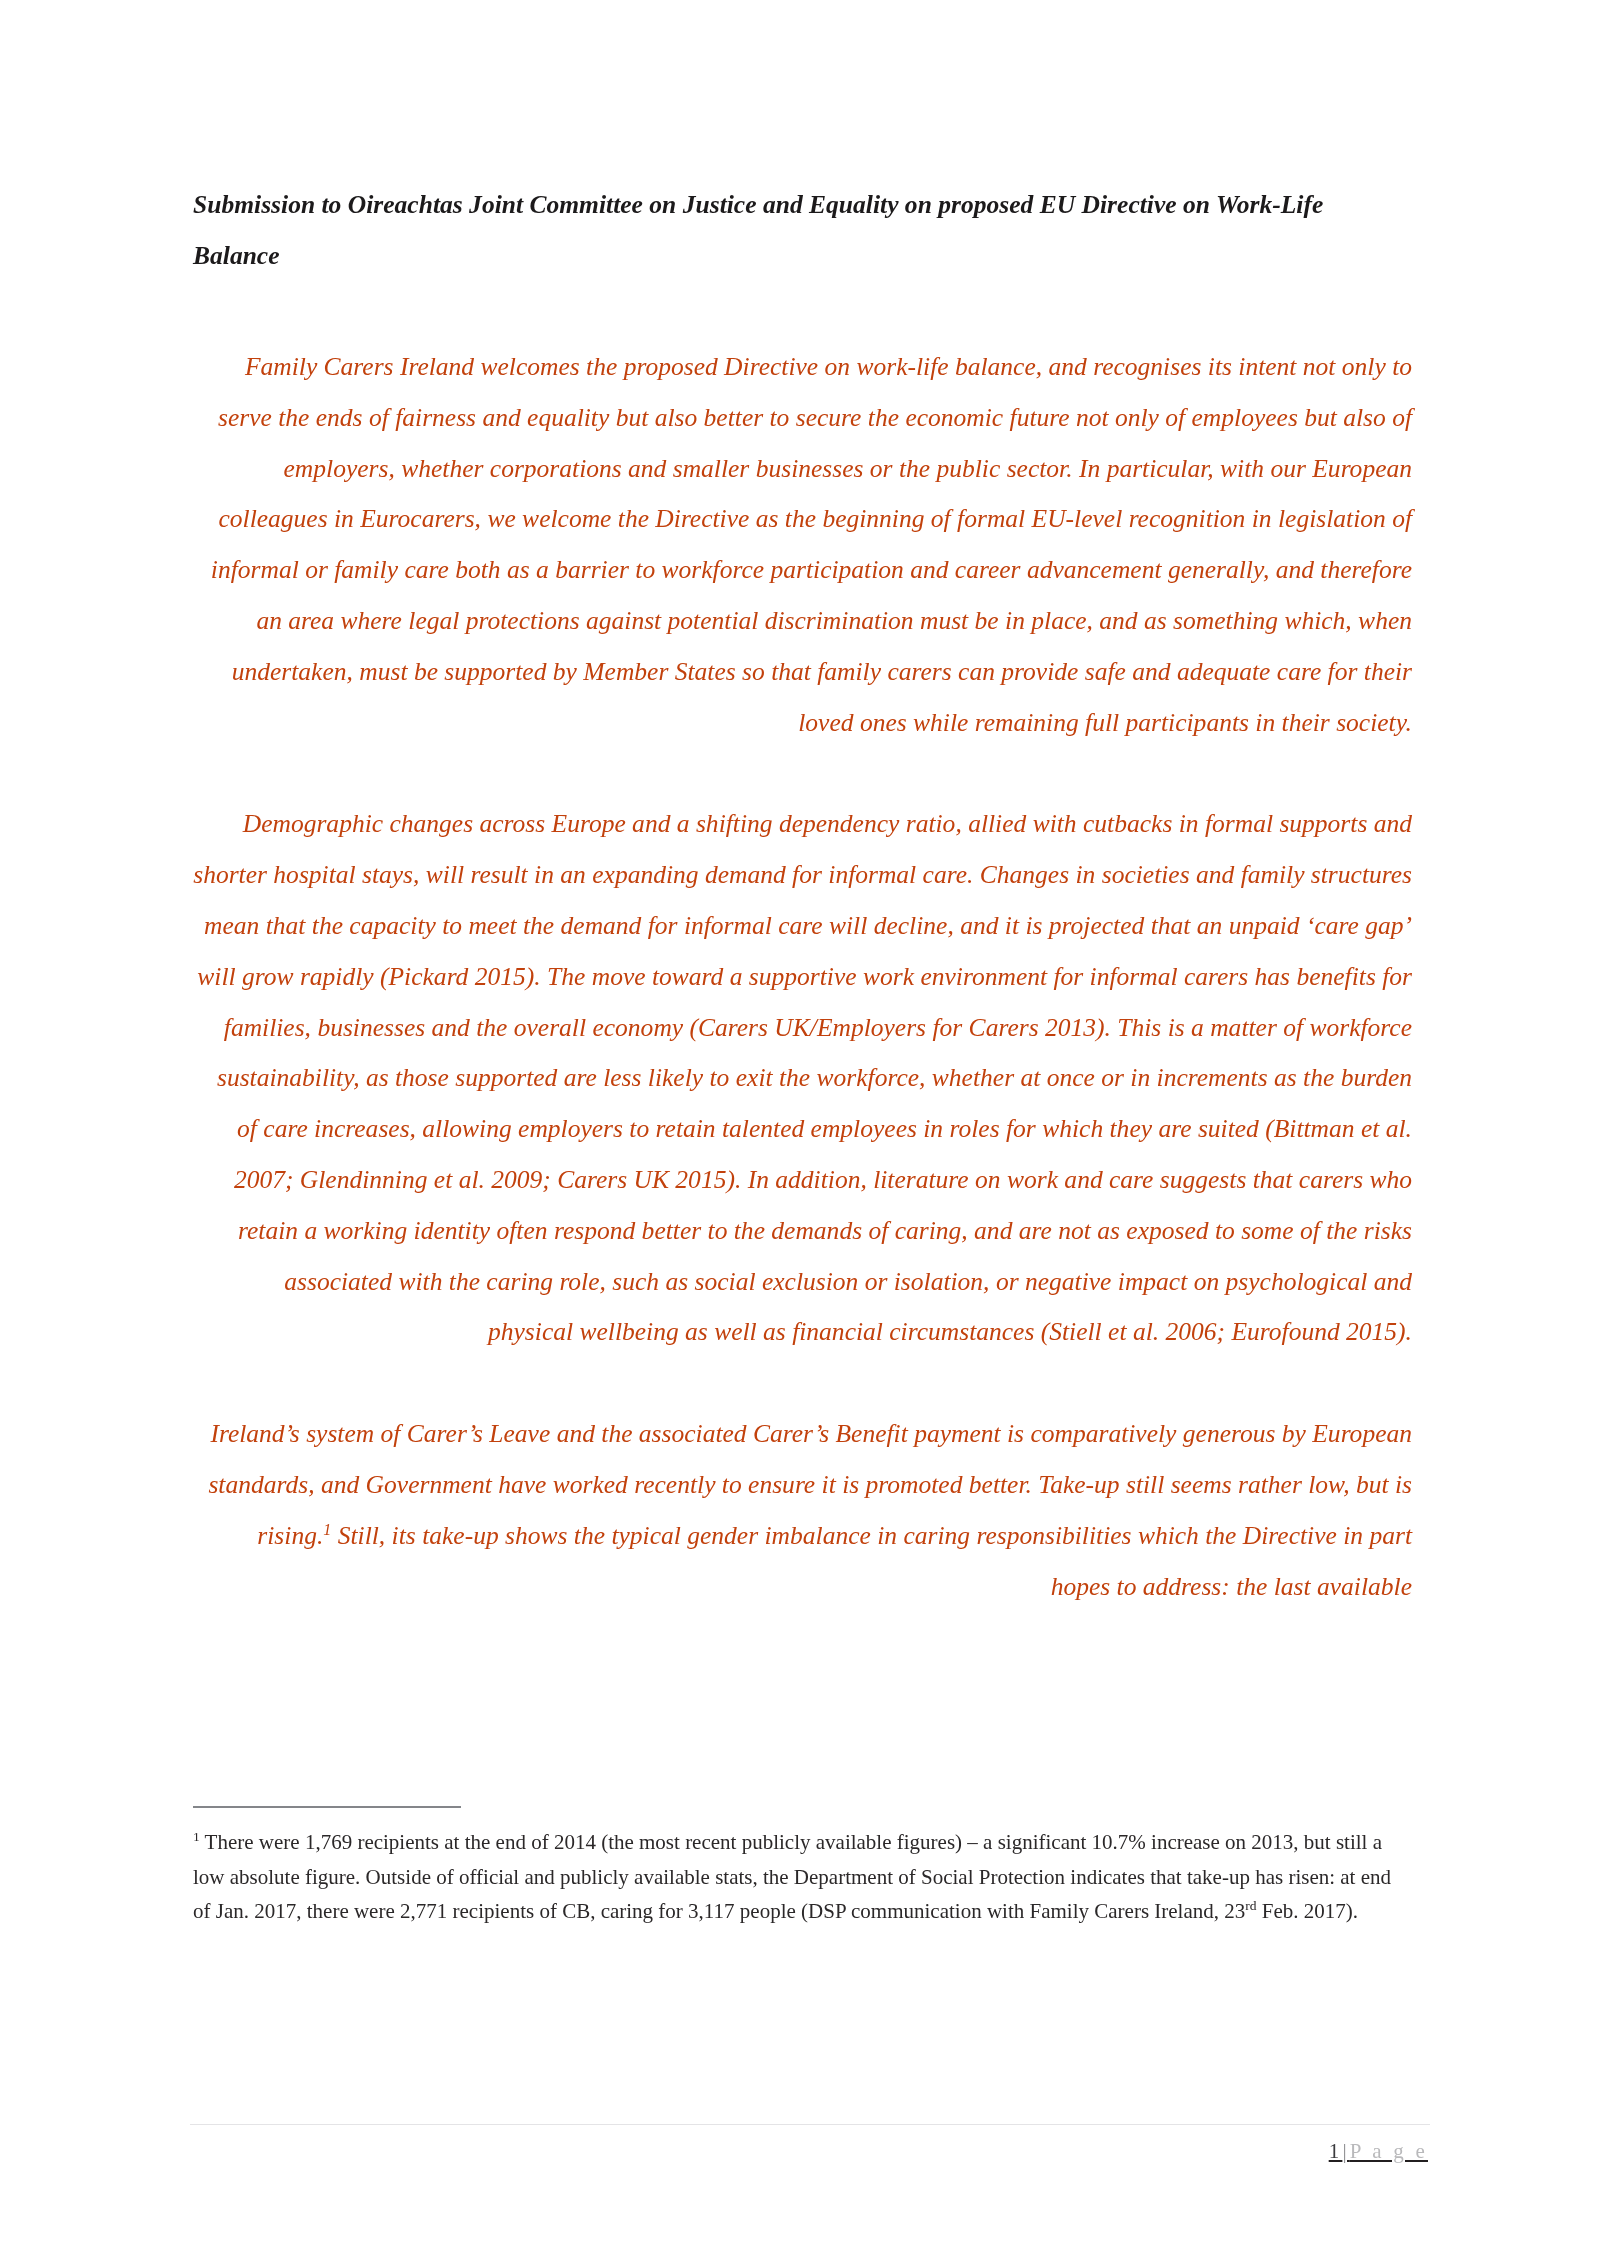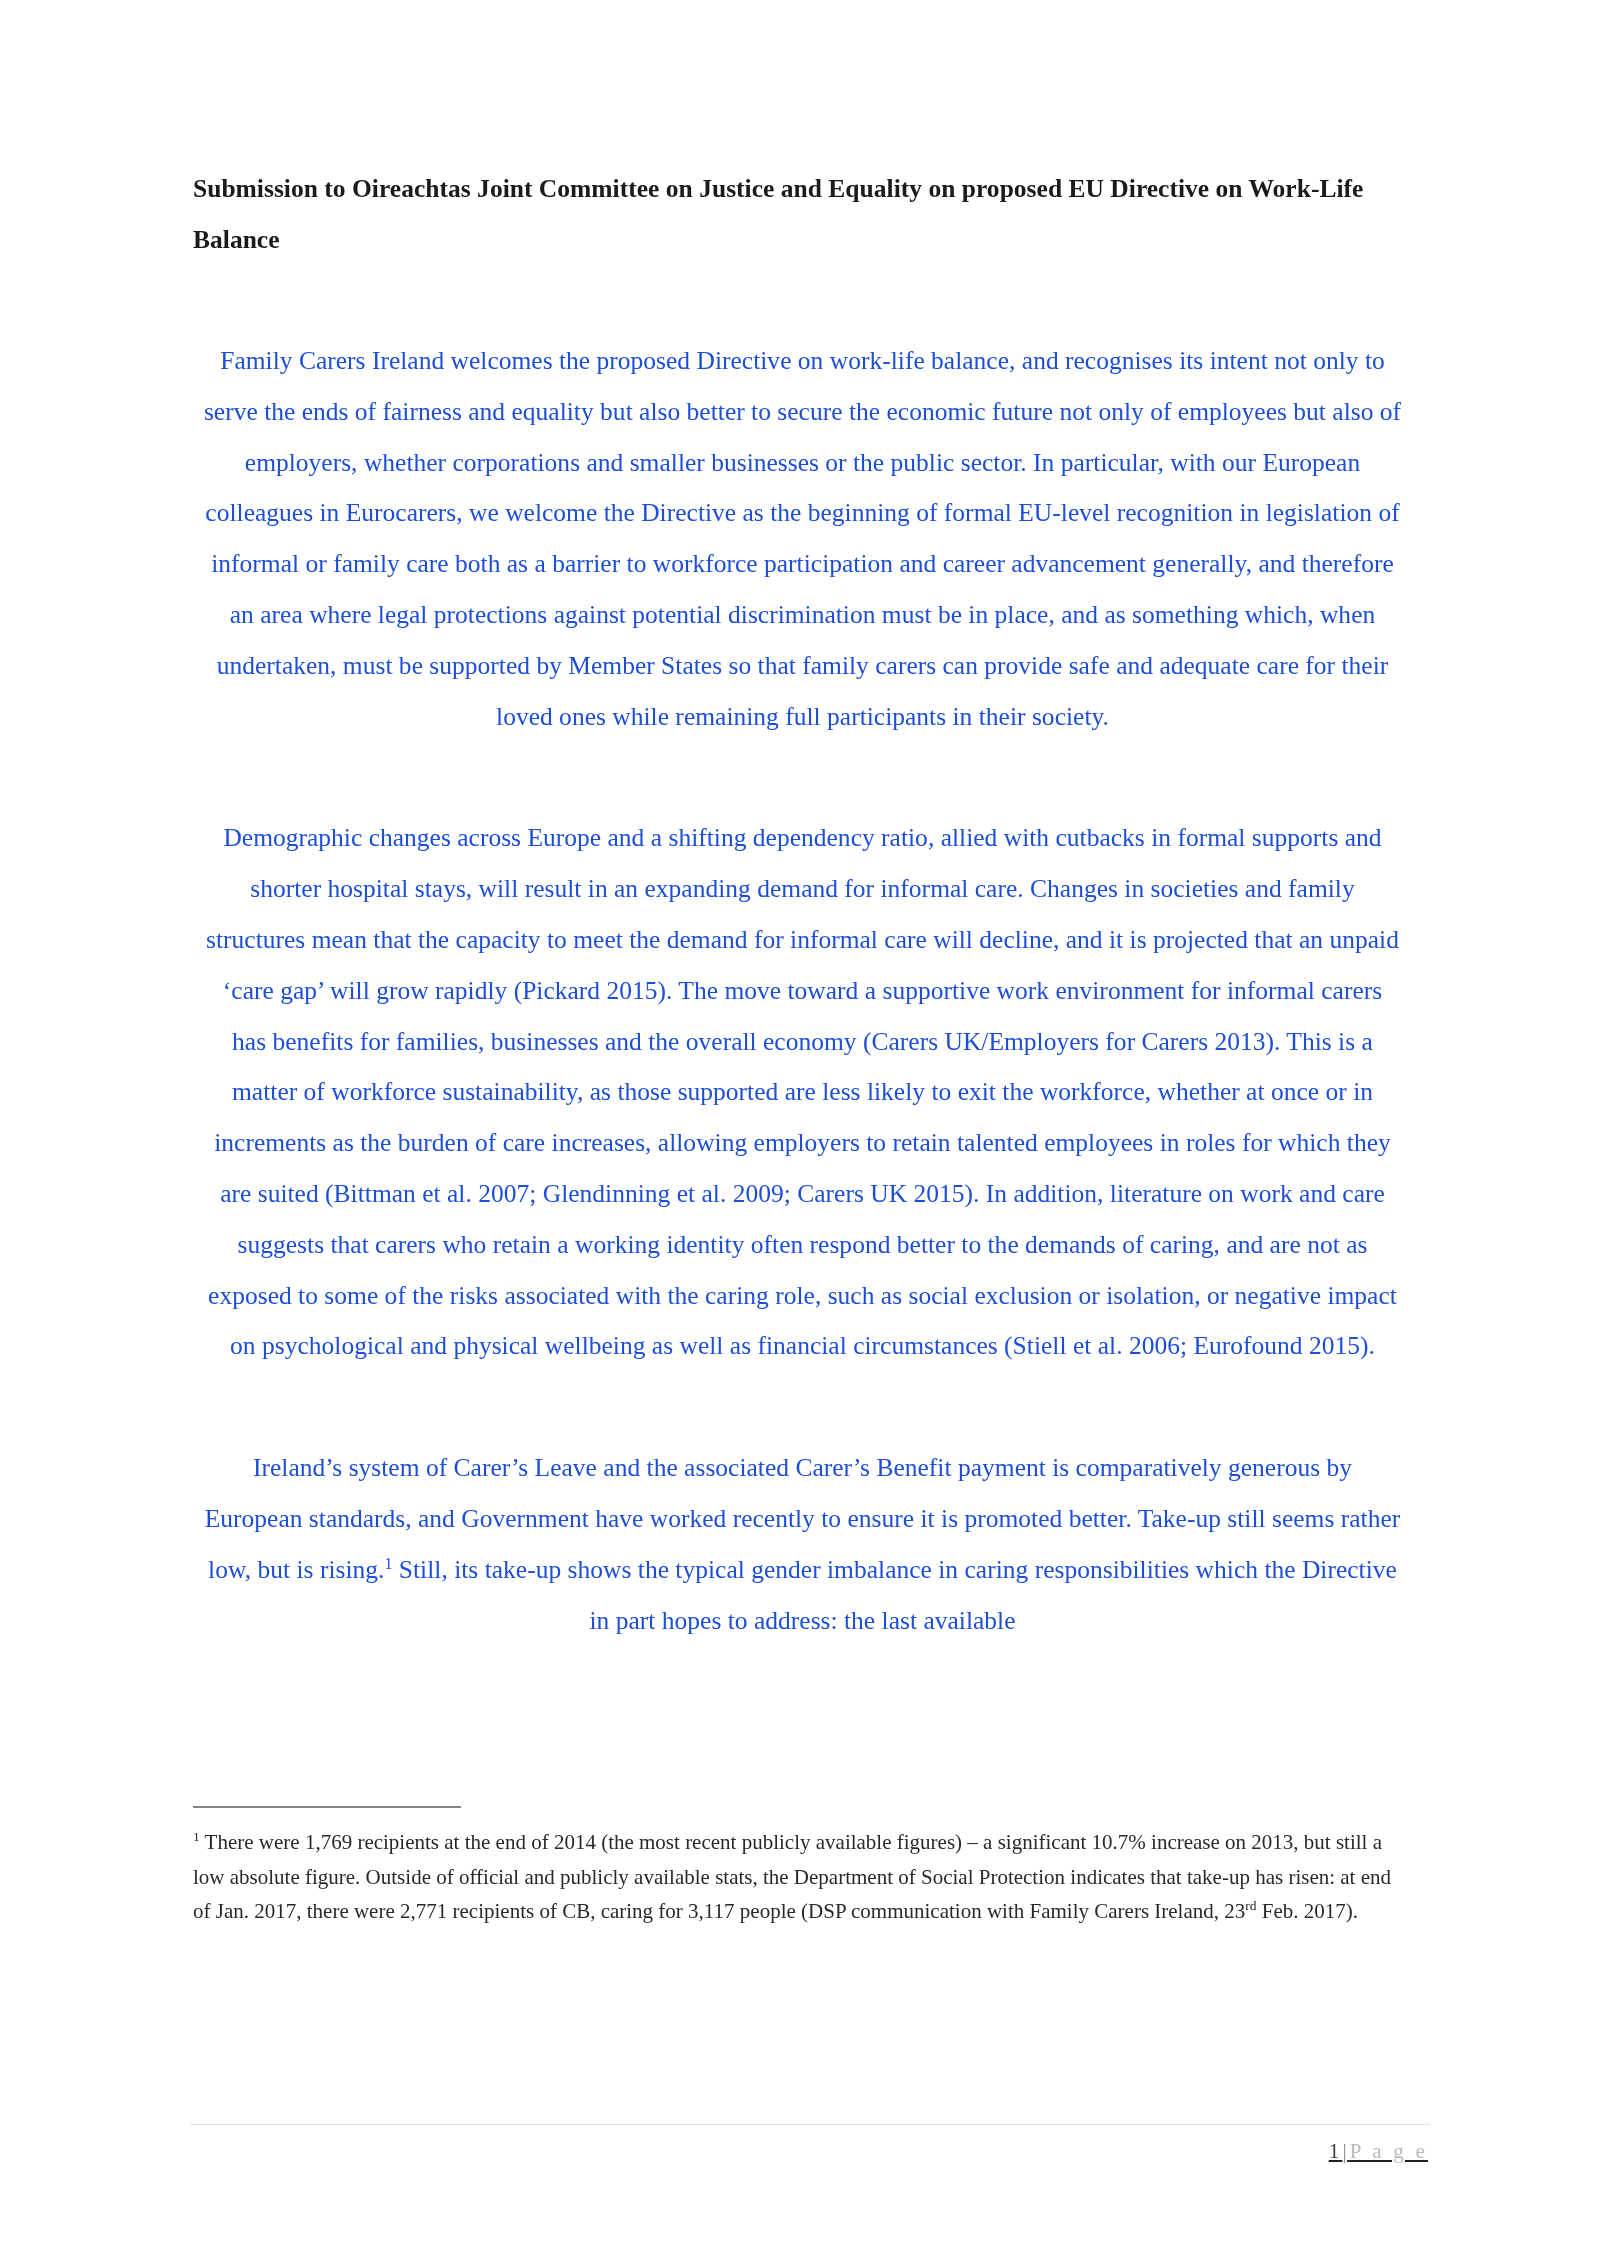--- a/index.html
+++ b/index.html
@@ -16,38 +16,39 @@
     position: relative;
     width: 1600px;
     height: 2262px;
     background: #ffffff;
     box-sizing: border-box;
     overflow: hidden;
   }
   .content {
     position: absolute;
     left: 193px;
-    top: 163px;
+    top: 179px;
     width: 1219px;
+    font-style: italic;
   }
   .doc-title {
     font-size: 25.5px;
     font-weight: bold;
     line-height: 51px;
     letter-spacing: 0.02px;
     color: #1c1a1b;
     margin: 0 0 0 0;
     text-align: left;
   }
   .body-para {
     font-size: 25.5px;
     line-height: 50.8px;
-    color: #1d4ed8;
-    margin: 10px;
-    text-align: center;
+    color: #c2410c;
+    margin: 0;
+    text-align: right;
     letter-spacing: 0.01px;
   }
   .gap-after-title { height: 61px; }
   .gap-para { height: 51px; }
   sup.fn-ref {
     font-size: 16px;
     vertical-align: super;
     line-height: 0;
   }
   .footnote-block {

